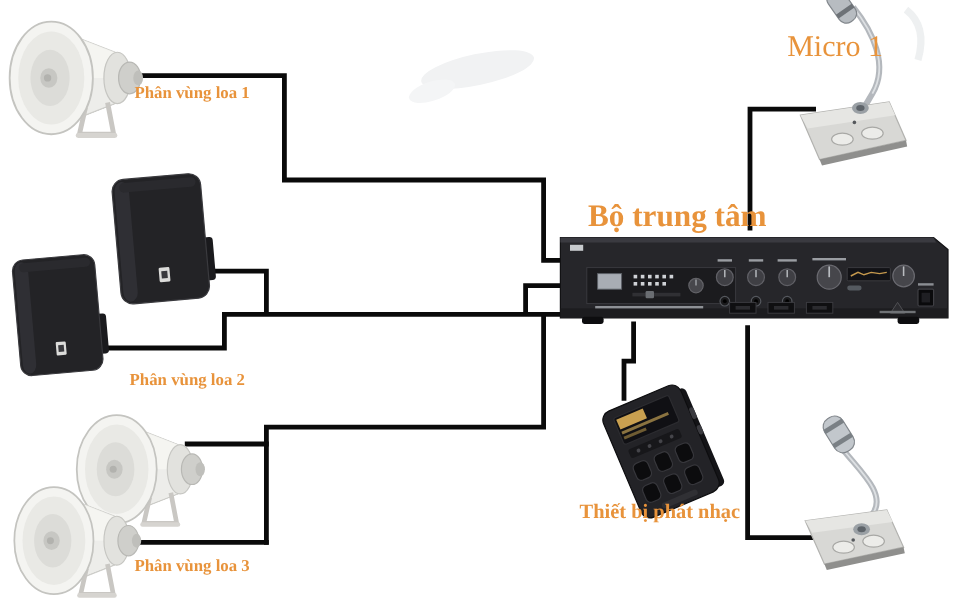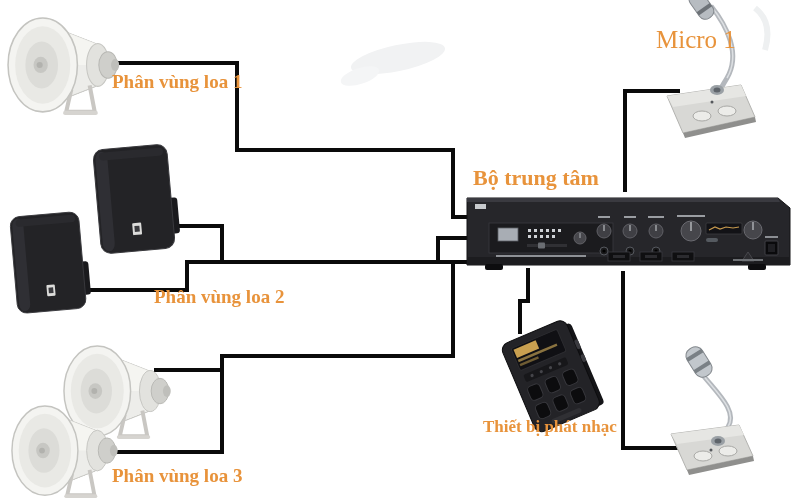--- a/index.html
+++ b/index.html
@@ -4,27 +4,27 @@
 <style>
   :root { --accent:#e8933b; --wire:#0a0a0a; --bg:#ffffff; }
   html,body { margin:0; padding:0; background:#fff; }
   .canvas {
     position:relative; width:800px; height:501px; background:var(--bg);
     overflow:hidden; font-family:"Liberation Serif","DejaVu Serif",serif;
   }
   svg { position:absolute; left:0; top:0; }
   .wire { stroke:var(--wire); stroke-width:4; fill:none; }
   .lbl { position:absolute; color:var(--accent); white-space:nowrap; line-height:1.05; }
-  .lbl-zone  { font-size:19px; font-weight:700; }
-  .lbl-center{ font-size:22px; font-weight:600; left:473px; top:166px; }
+  .lbl-zone  { font-size:14px; font-weight:700; }
+  .lbl-center{ font-size:26px; font-weight:600; left:490px; top:166px; }
   .lbl-mic1  { font-size:25px; font-weight:500; left:620px; top:27px;margin-left:36px; }
   .lbl-mic2  { font-size:26px; font-weight:500; left:632px; top:392px; }
   .lbl-music { font-size:17px; font-weight:700; left:483px; top:418px; }
   .lbl-z1 { left:112px; top:72px; }
-  .lbl-z2 { left:108px; top:287px;margin-left:46px; }
+  .lbl-z2 { left:108px; top:311px; }
   .lbl-z3 { left:112px; top:466px;font-family:Liberation Serif, serif; }
 </style>
 </head>
 <body>
 
 <div class="canvas">
 
 <svg width="800" height="501" viewBox="0 0 800 501">
 
   <defs>

